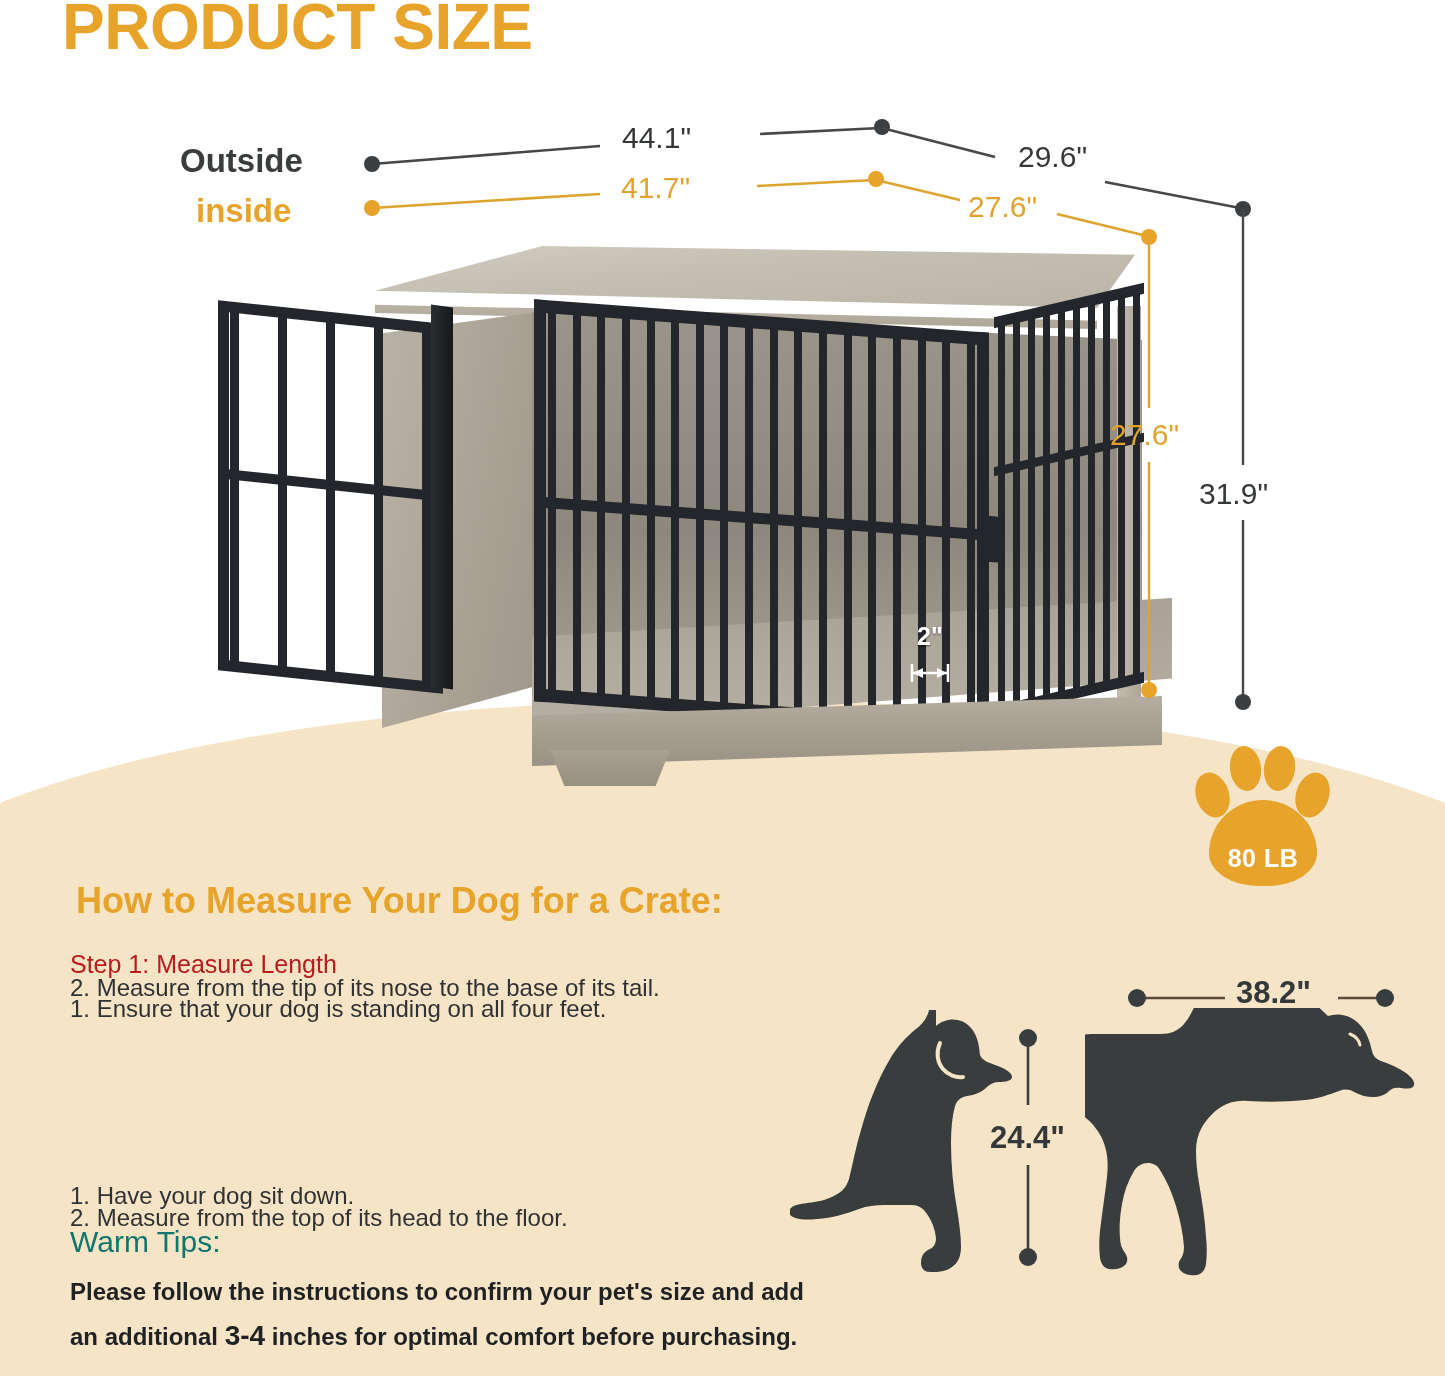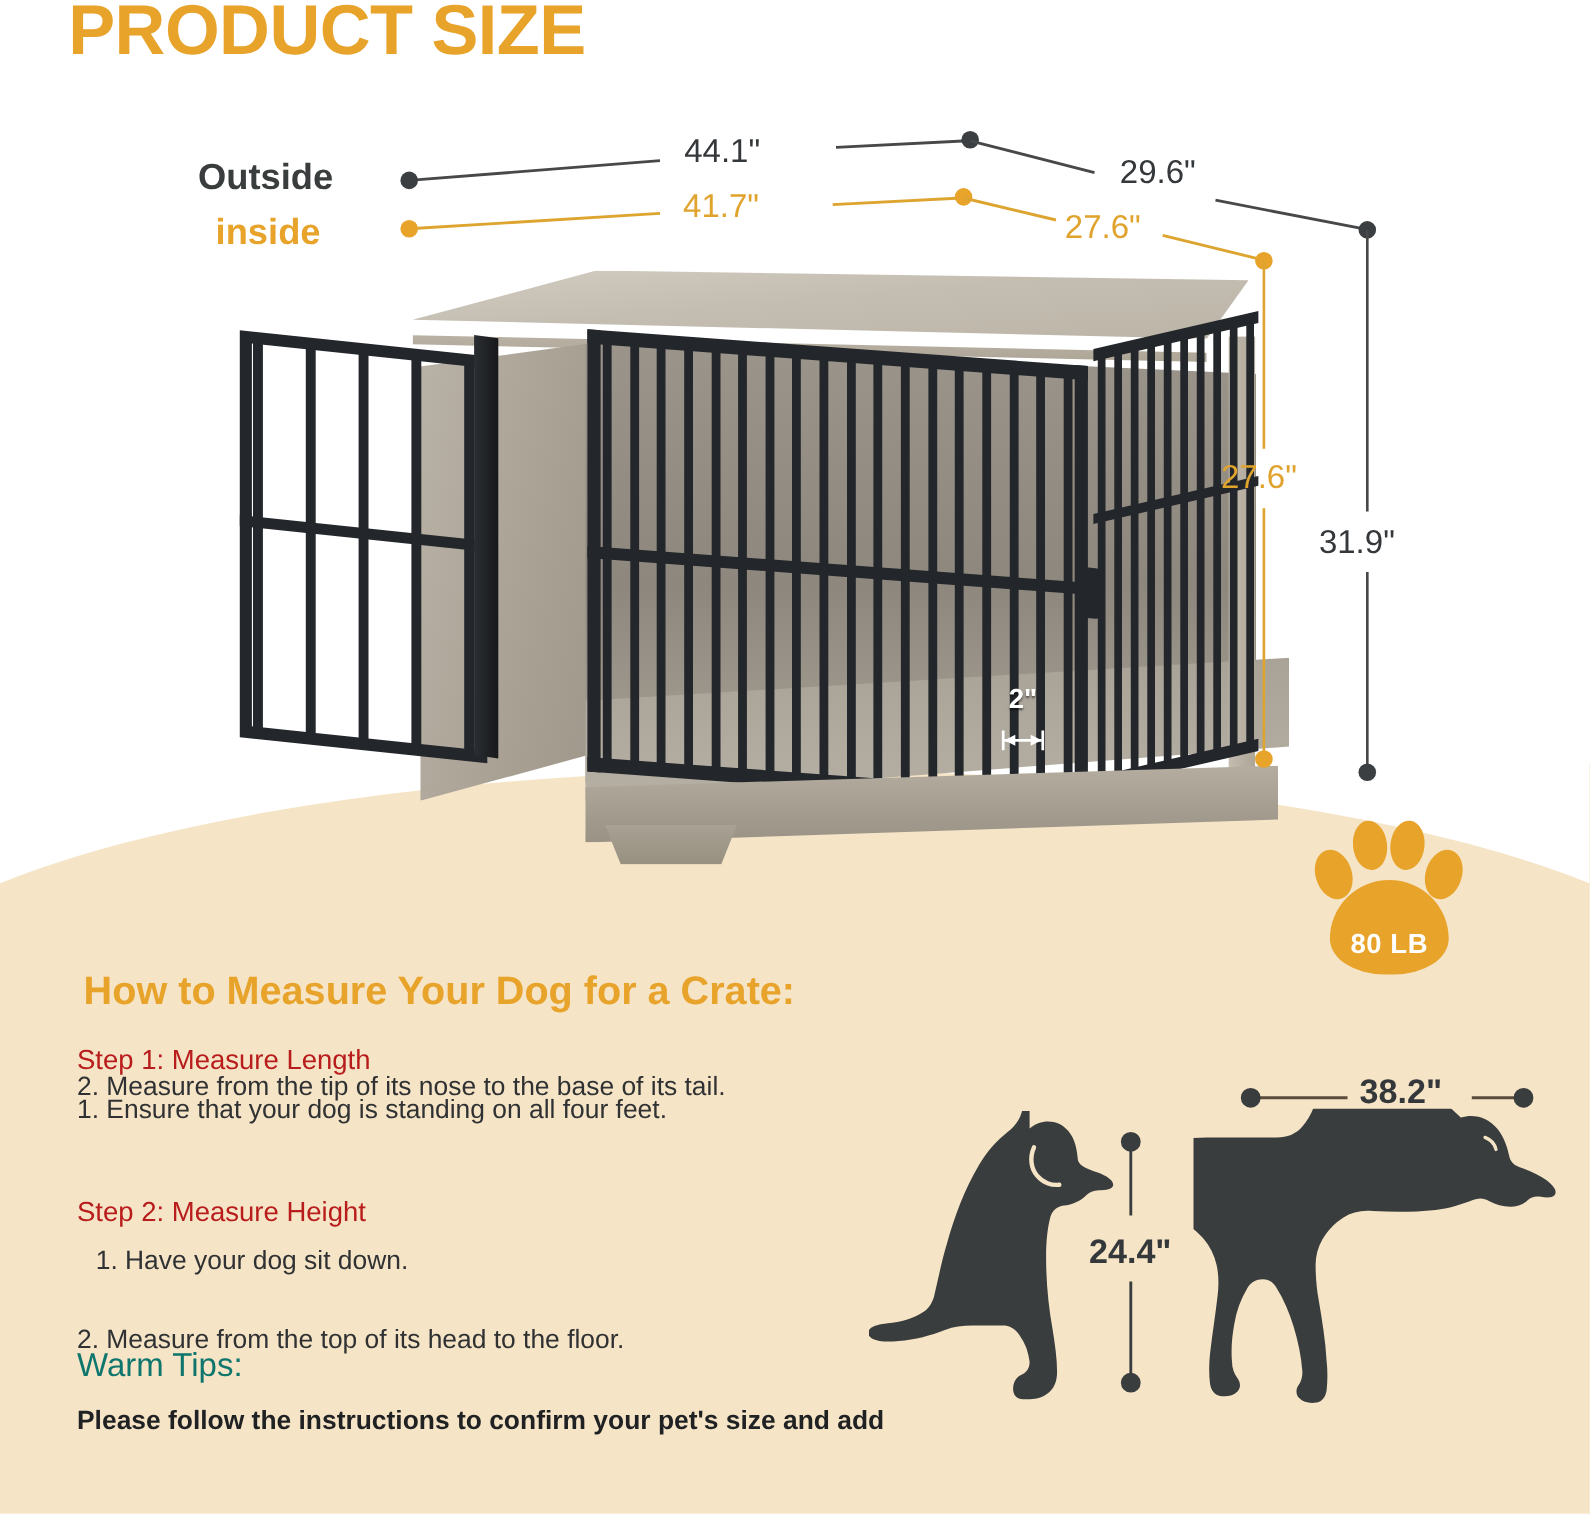--- a/index.html
+++ b/index.html
@@ -355,26 +355,26 @@
     <div class="pad"></div>
     <div class="lb">80 LB</div>
   </div>
 
   <div class="howto">How to Measure Your Dog for a Crate:</div>
 
   <div class="step-h" style="top:950px;">Step 1: Measure Length</div>
   <div class="step-l" style="top:995px;">1. Ensure that your dog is standing on all four feet.</div>
   <div class="step-l" style="top:974px;">2. Measure from the tip of its nose to the base of its tail.</div>
 
-  <div class="step-h" style="top:1088px;">Step 2: Measure Height</div>
-  <div class="step-l" style="top:1133px;margin-left:17px;">1. Have your dog sit down.</div>
+  <div class="step-l" style="top:1182px;">1. Have your dog sit down.</div>
   <div class="step-l" style="top:1174px;margin-top:30px;">2. Measure from the top of its head to the floor.</div>
 
   <div class="warm-h" style="top:1225px;">Warm Tips:</div>
   <div class="warm-l" style="top:1278px;">Please follow the instructions to confirm your pet's size and add</div>
+  <div class="warm-l" style="top:1320px;"><span>an additional </span><b>3-4</b><span> inches for optimal comfort before purchasing.</span></div>
 
   <div class="dim dark" style="left:990px;top:1120px;font-size:31px;font-weight:bold;">24.4"</div>
   <div class="dim dark" style="left:1236px;top:975px;font-size:31px;font-weight:bold;">38.2"</div>
 
   <svg class="dog-sit" viewBox="0 0 230 275">
     <path class="dog-fill" d="M146 16 c10 -9 26 -9 35 2 c7 8 8 18 9 27 c2 6 10 8 18 11 c8 3 14 7 14 11
       c0 4 -7 5 -13 5 c-5 0 -9 2 -12 5 c-5 5 -12 8 -20 9 c-6 1 -10 4 -12 10
       c-3 11 -4 24 -4 37 c0 22 2 44 6 66 c2 13 4 26 4 38 c0 9 -3 16 -9 20
       c-5 4 -12 5 -18 5 l-4 0 c-6 0 -9 -4 -9 -9 c0 -8 4 -12 9 -14 c4 -2 6 -6 6 -11
       c-1 -9 -4 -17 -9 -24 c-4 -6 -9 -9 -15 -9 l-28 0 c-9 0 -17 1 -25 4

